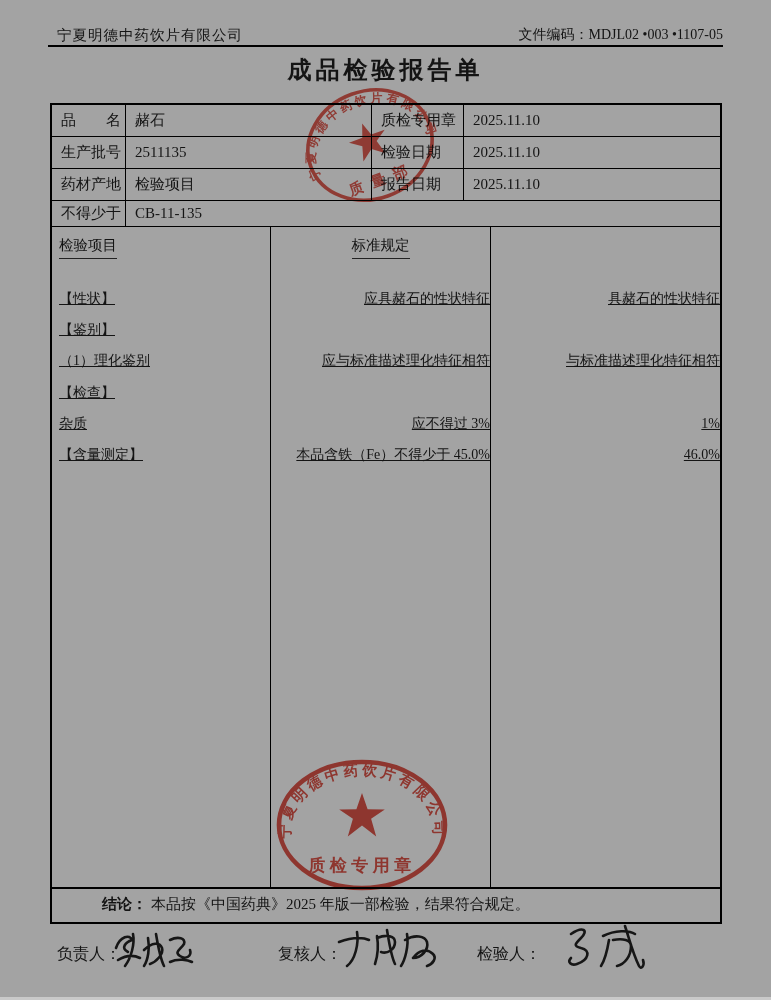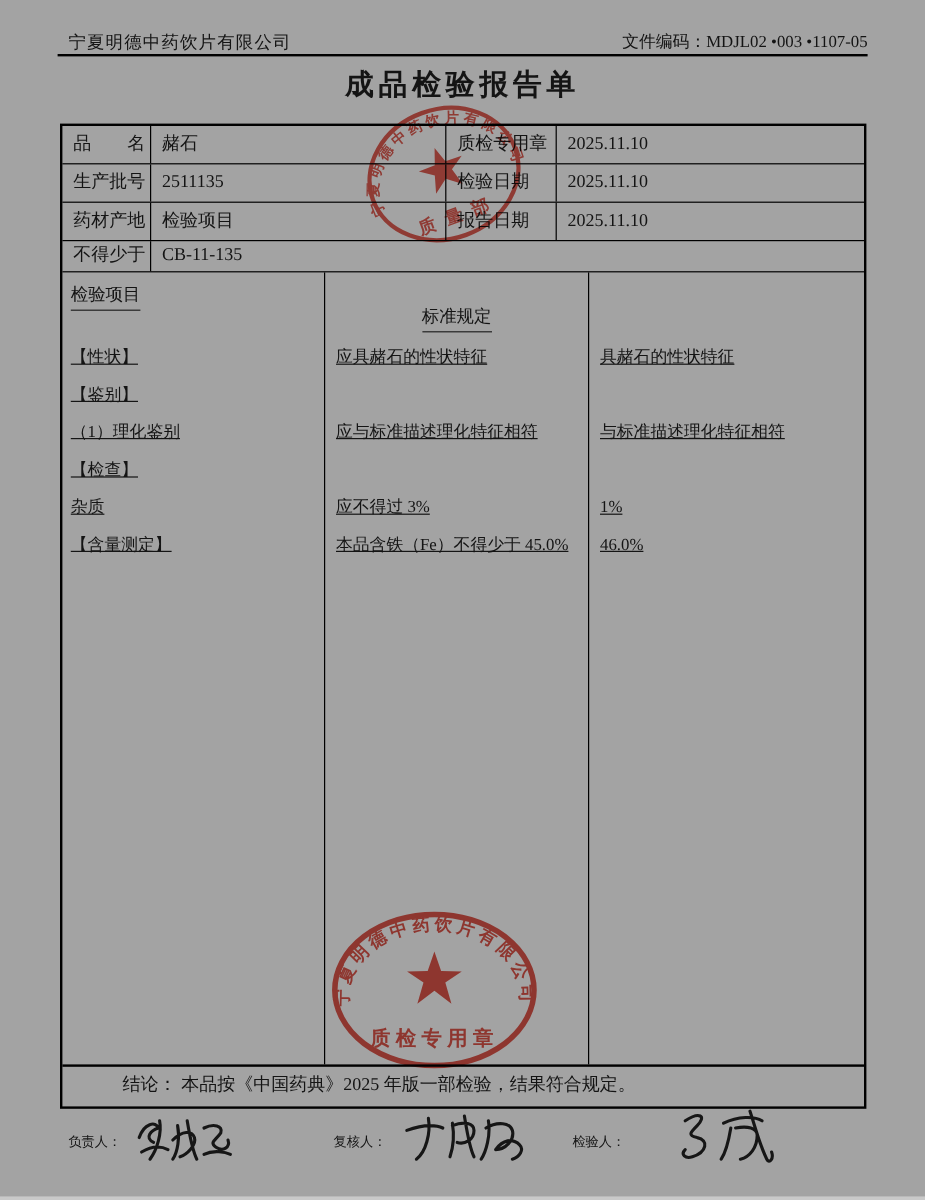--- a/index.html
+++ b/index.html
@@ -29,38 +29,38 @@
   .ic.val2 { flex:1; }
   .ic.valwide { flex:1; }
 
   .spec-section { display:flex; height:660px; }
   .tcol { position:relative; height:100%; font-size:14px; }
   .tcol1 { width:219px; border-right:1px solid #000; }
   .tcol2 { width:220px; border-right:1px solid #000; }
   .tcol3 { flex:1; }
   .col-head { position:absolute; top:9px; left:0; width:100%; font-size:14.5px; }
   .col-head.left { padding-left:7px; }
-  .col-head.center { text-align:center;margin-top:18px; }
+  .col-head.center { text-align:center; }
   .uline { display:inline-block; border-bottom:1px solid #222; padding-bottom:3px; }
   .rows { position:absolute; top:56px; left:0; width:100%;text-decoration:underline; }
   .trow { height:31.2px; line-height:31.2px; white-space:nowrap; }
   .tcol1 .trow { padding-left:7px; }
-  .tcol2 .trow, .tcol3 .trow { padding-left:9px; }
+  .tcol2 .trow, .tcol3 .trow { padding-left:9px;text-align:right; }
 
   .conclusion-row { height:34px; line-height:30px; border-top:2px solid #000;
     padding-left:50px; font-size:15px; white-space:nowrap; }
-  .conclusion-row .clab { font-weight:normal; margin-right:4px; }
+  .conclusion-row .clab { font-weight:bold; margin-right:4px; }
 
   
   .stamp { position:absolute; pointer-events:none; mix-blend-mode:multiply; }
   .stamp-top { left:293px; top:76px; opacity:.88; }
   .stamp-bottom { left:266px; top:751px; opacity:.92; }
 
   
-  .sig-label { position:absolute; font-size:11px; }
+  .sig-label { position:absolute; font-size:16px; }
   .lab-resp { left:57px;  top:944px; }
   .lab-review { left:278px; top:944px; }
   .lab-inspect { left:477px; top:944px; }
   .sig { position:absolute; }
   .sig1 { left:110px; top:928px; }
   .sig2 { left:335px; top:922px; }
   .sig3 { left:563px; top:920px; }
   .sig path { fill:none; stroke:#161616; stroke-width:2.6; stroke-linecap:round; stroke-linejoin:round; }
 
   .scan-edge { position:absolute; left:0; bottom:0; width:100%; height:3px; background:#c9c9c9; }

